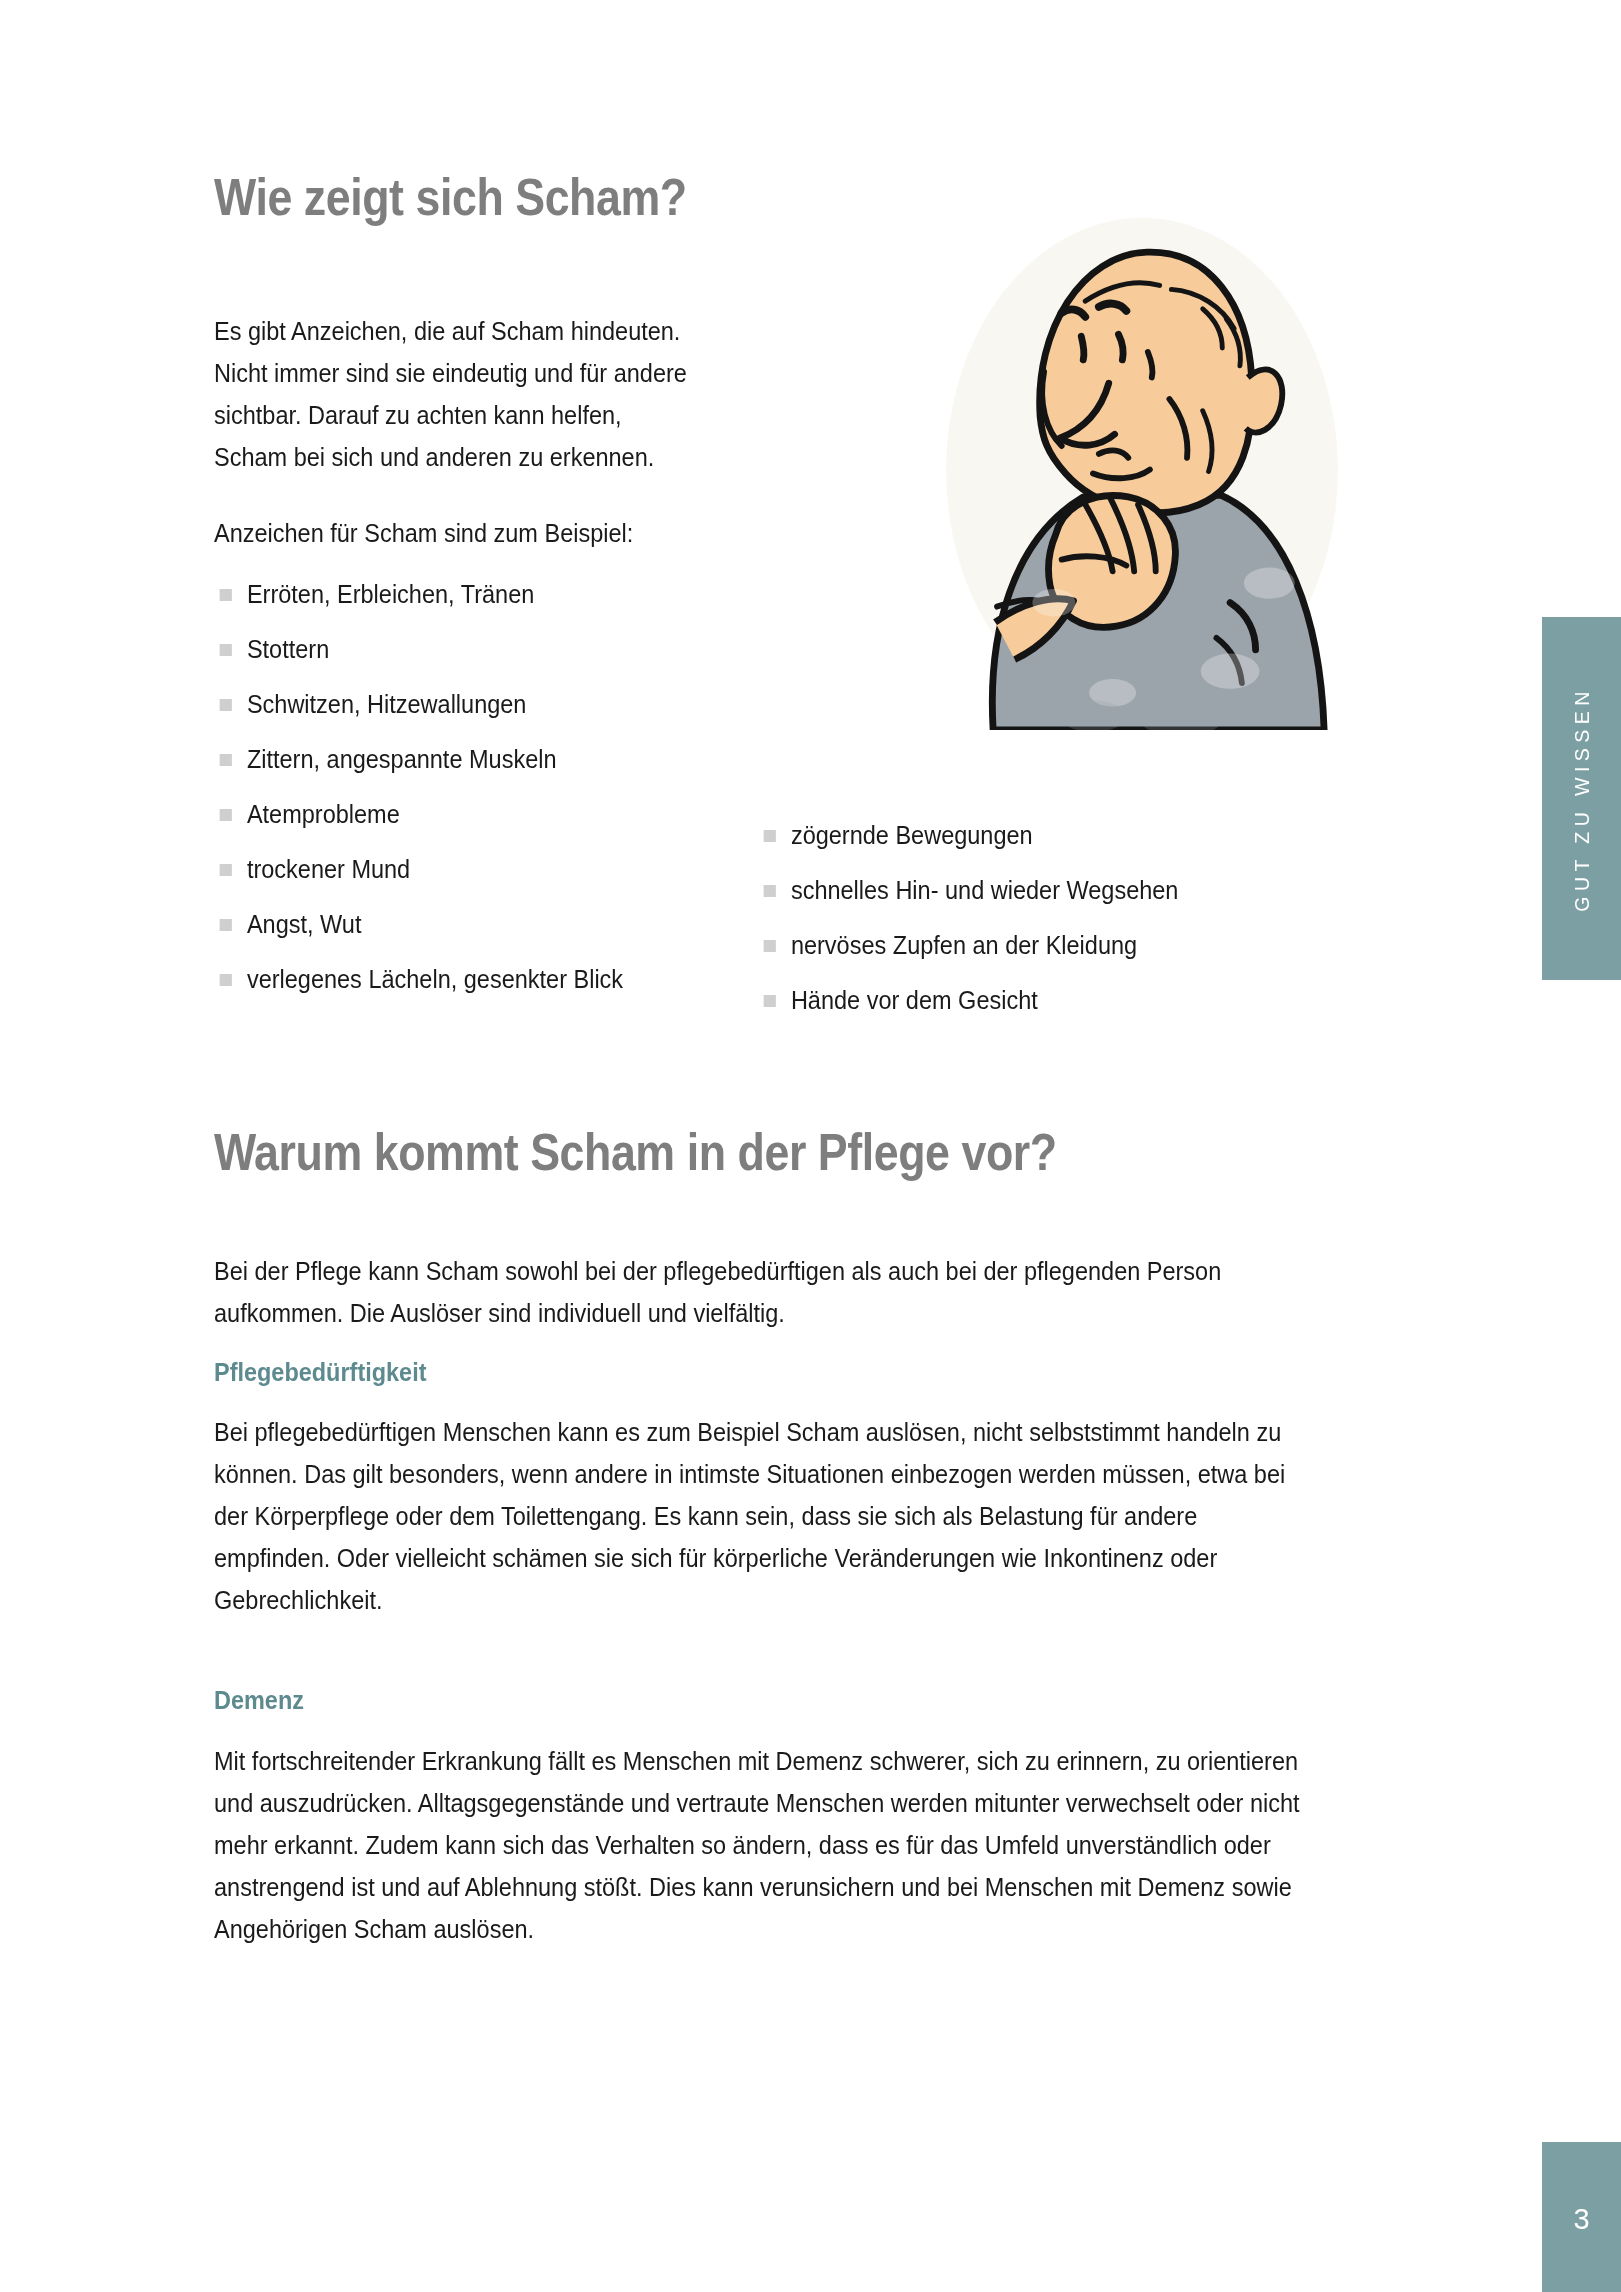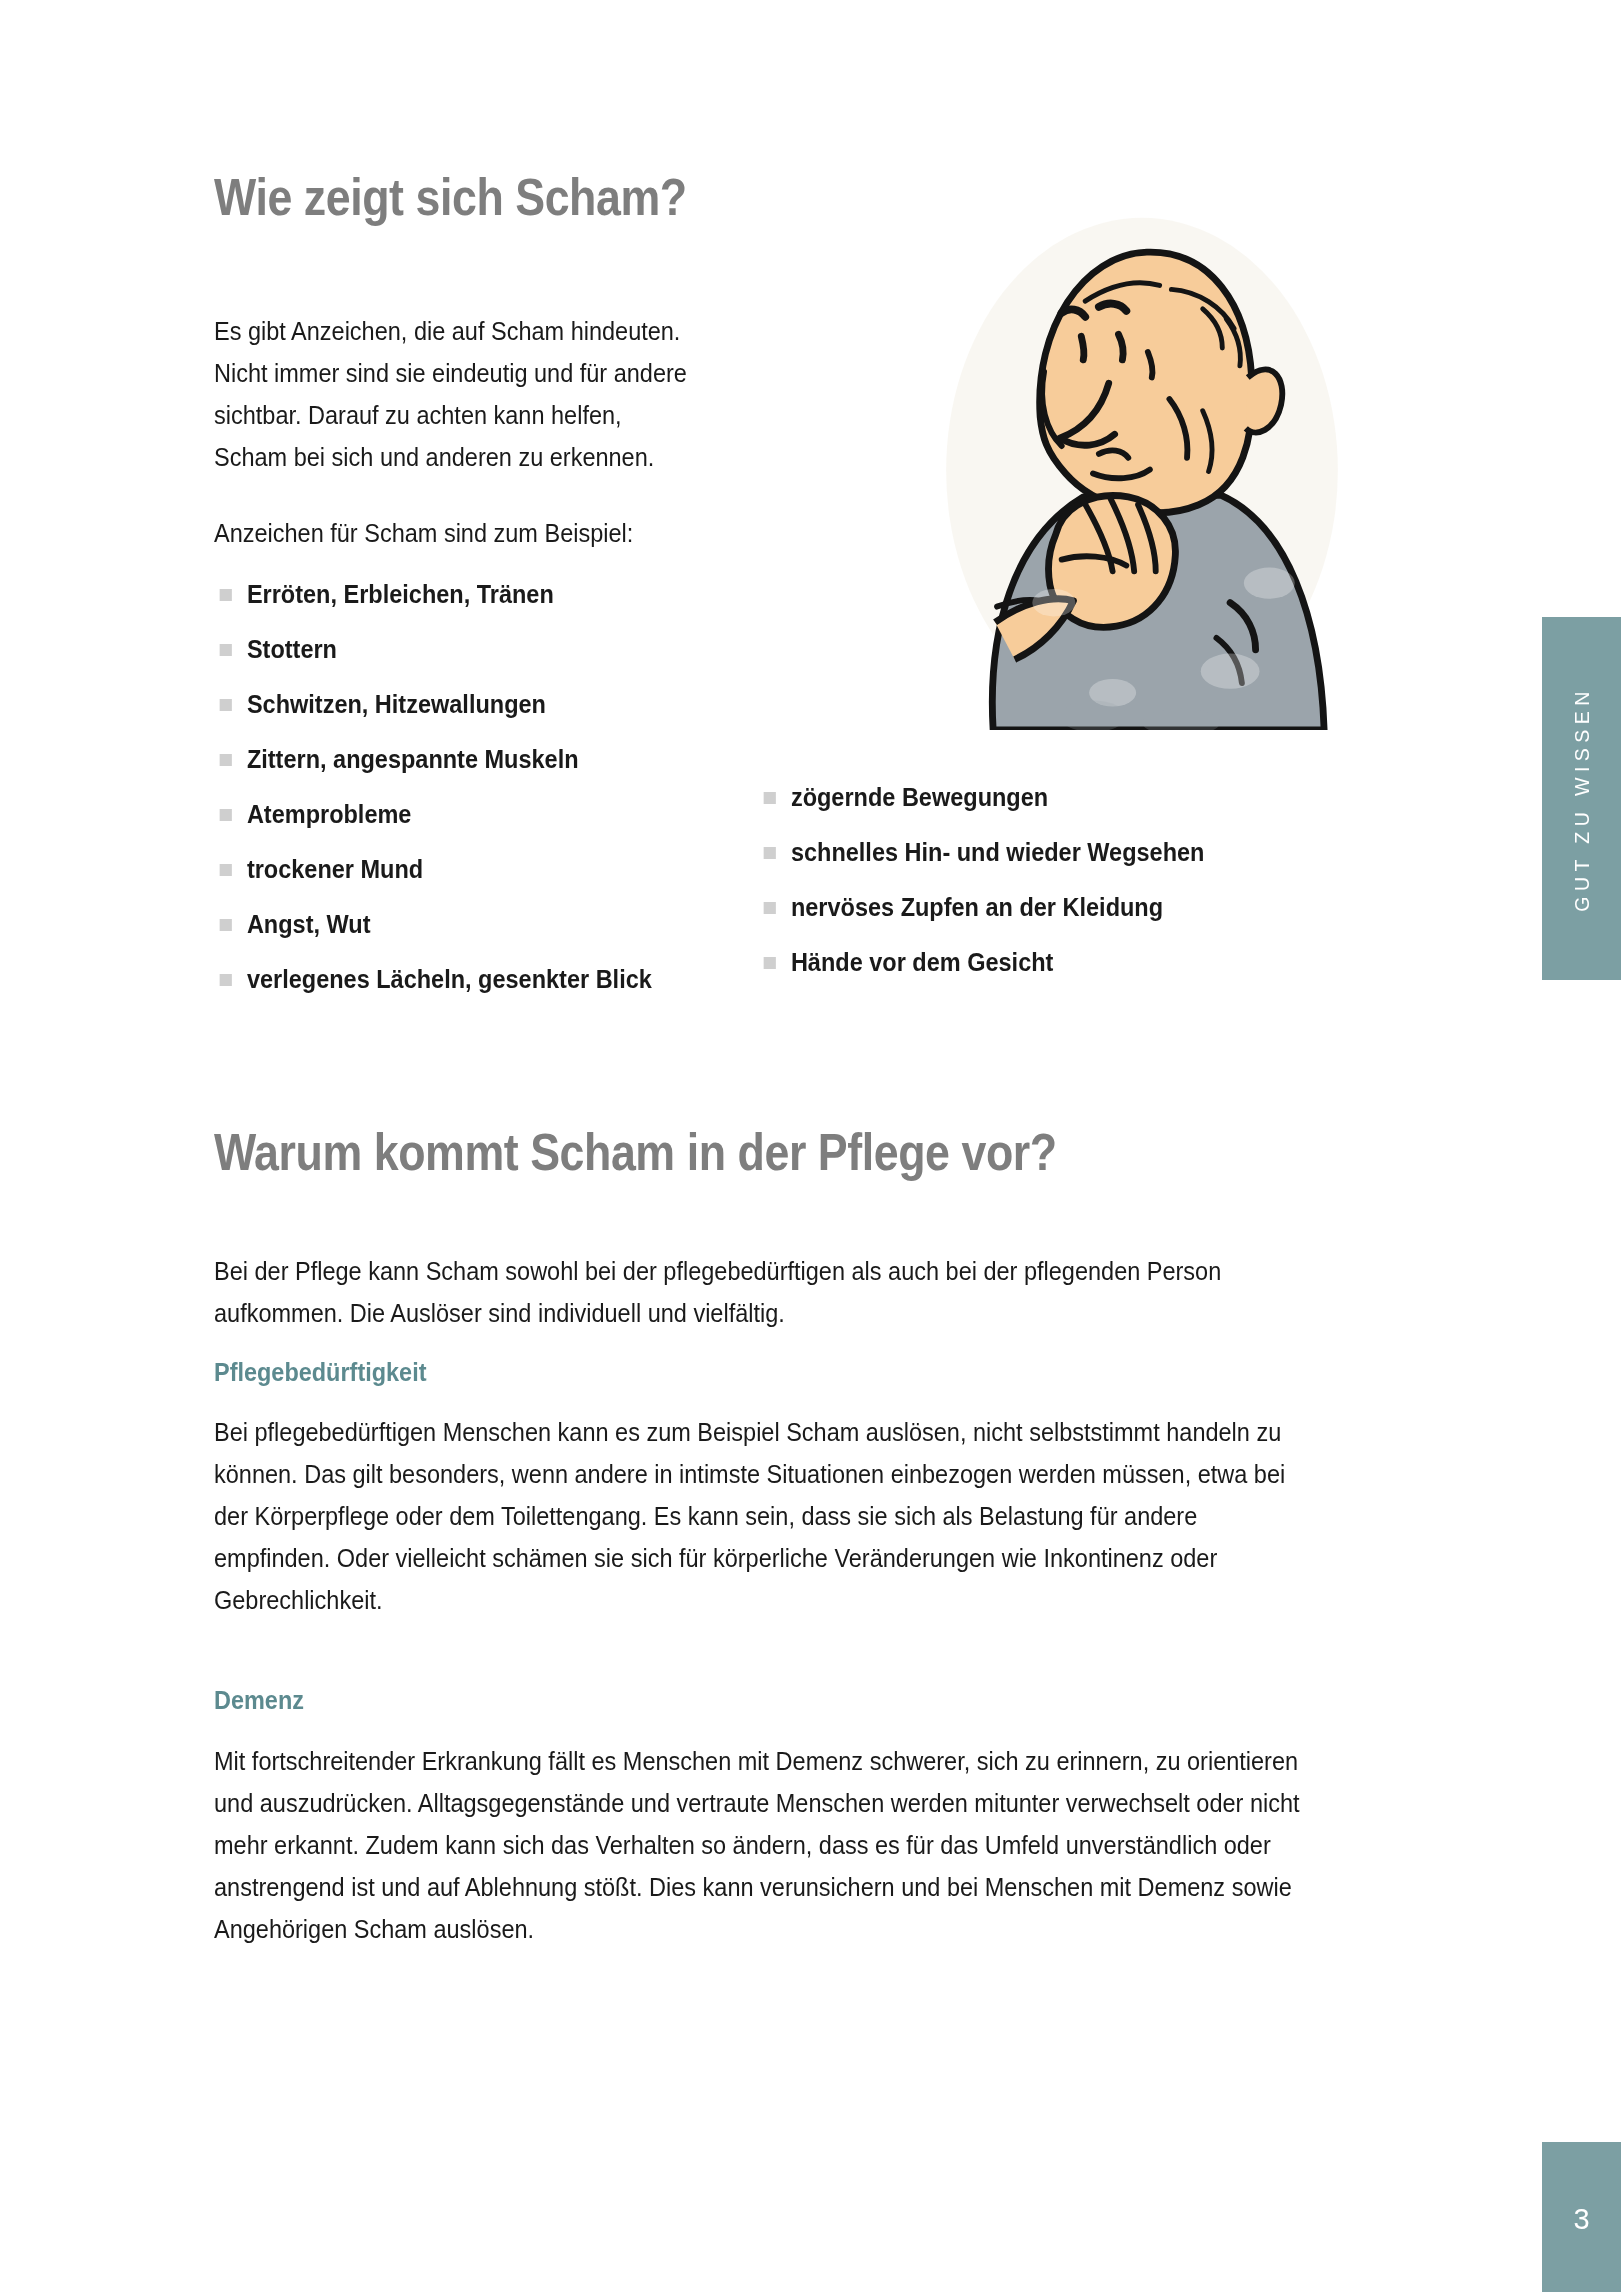--- a/index.html
+++ b/index.html
@@ -73,37 +73,37 @@
     font-family:"Liberation Sans Narrow","Liberation Sans",sans-serif;
     transform:scaleX(0.94);
     transform-origin:left top;
     margin:0;
   }
 
   #intro-para{position:absolute;left:0;top:310px;width:510px;}
   #intro-lead{position:absolute;left:0;top:512px;width:588px;}
 
   
-  ul.bullets{list-style:none;margin:0;padding:0;font-weight:bold;}
+  ul.bullets{list-style:none;margin:0;padding:0;}
   li.bullet-item{
     position:relative;
     padding-left:35px;
     height:55px;
     display:flex;
     align-items:center;
   }
   li.bullet-item::before{
     content:"";
     position:absolute;
     left:5.9px; top:22.5px;
     width:12.7px;height:12.7px;
     background:#CFCFCF;
   }
   #bullets-left{position:absolute;left:0;top:566px;width:608px;}
-  #bullets-right{position:absolute;left:544px;top:769px;width:608px;}
+  #bullets-right{position:absolute;left:544px;top:807px;width:608px;}
 
   
   #para-lead2{position:absolute;left:0;top:1250px;width:1166px;}
 
   h3.subhead{
     position:absolute;
     margin:0;
     color:#5C8A8F;
     font-size:25.5px;
     font-weight:bold;

